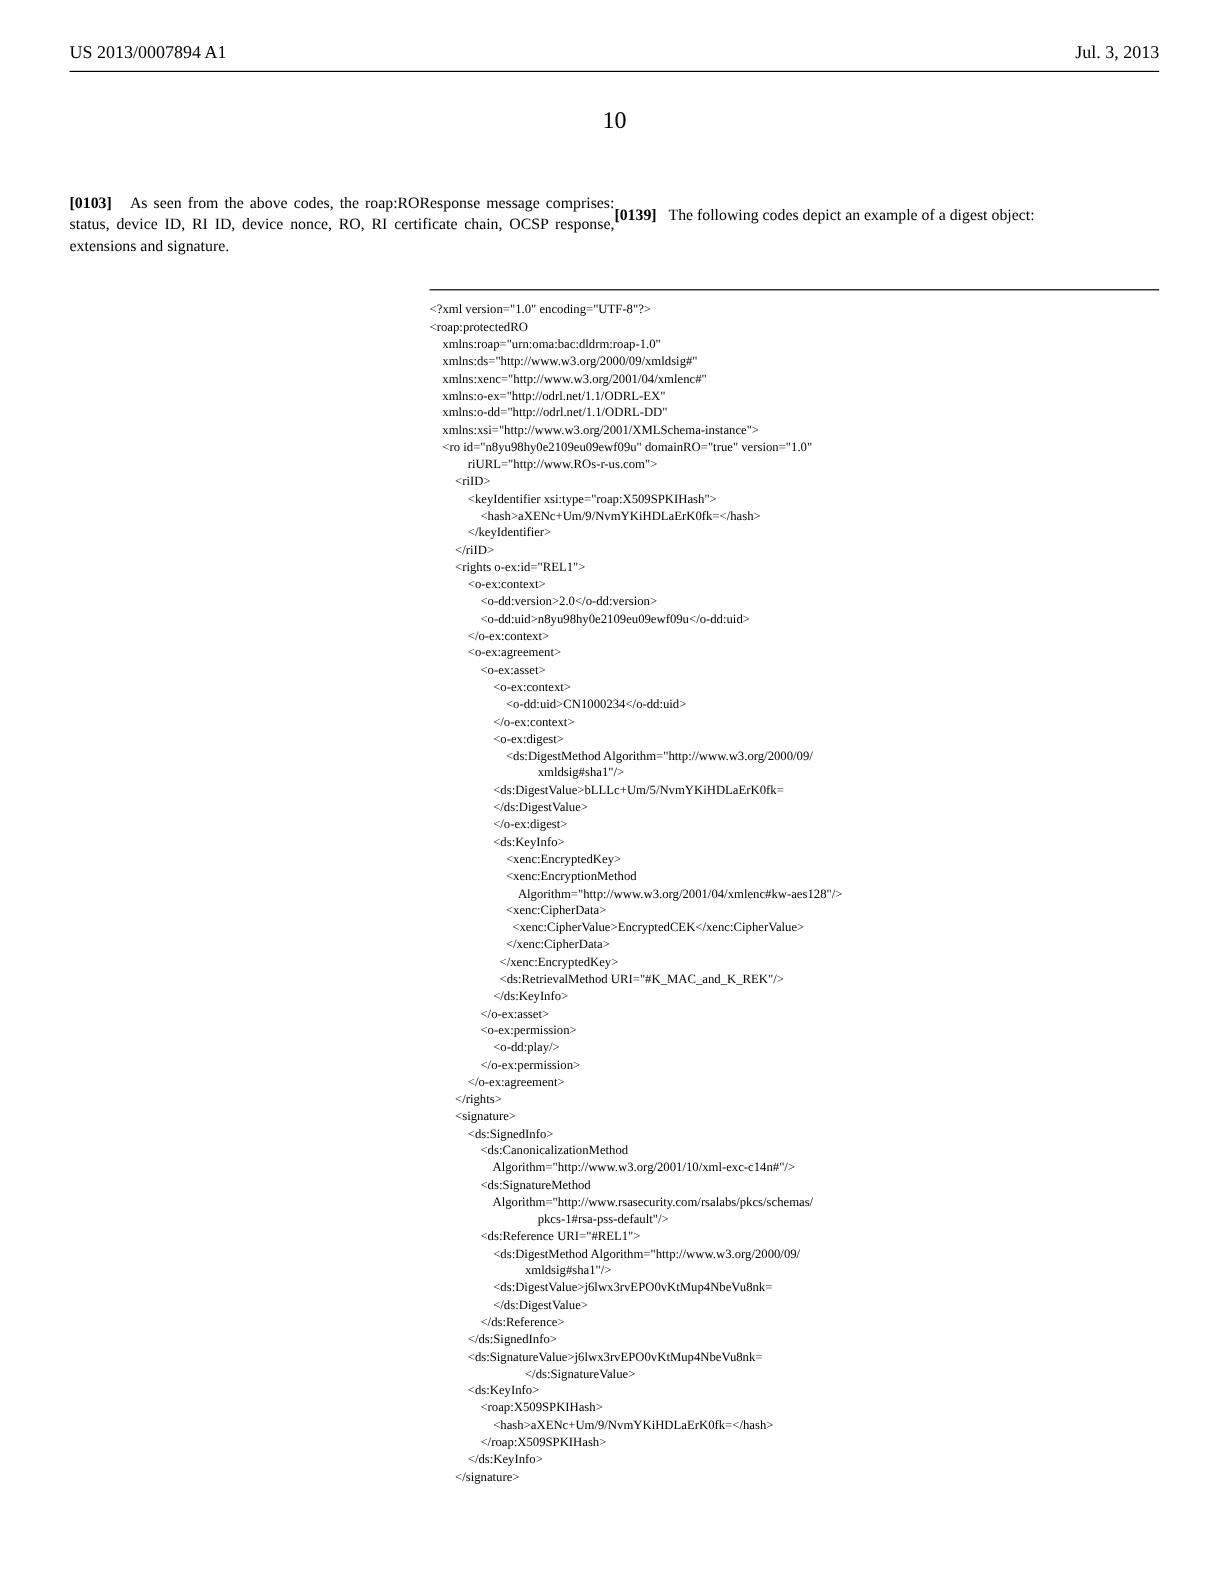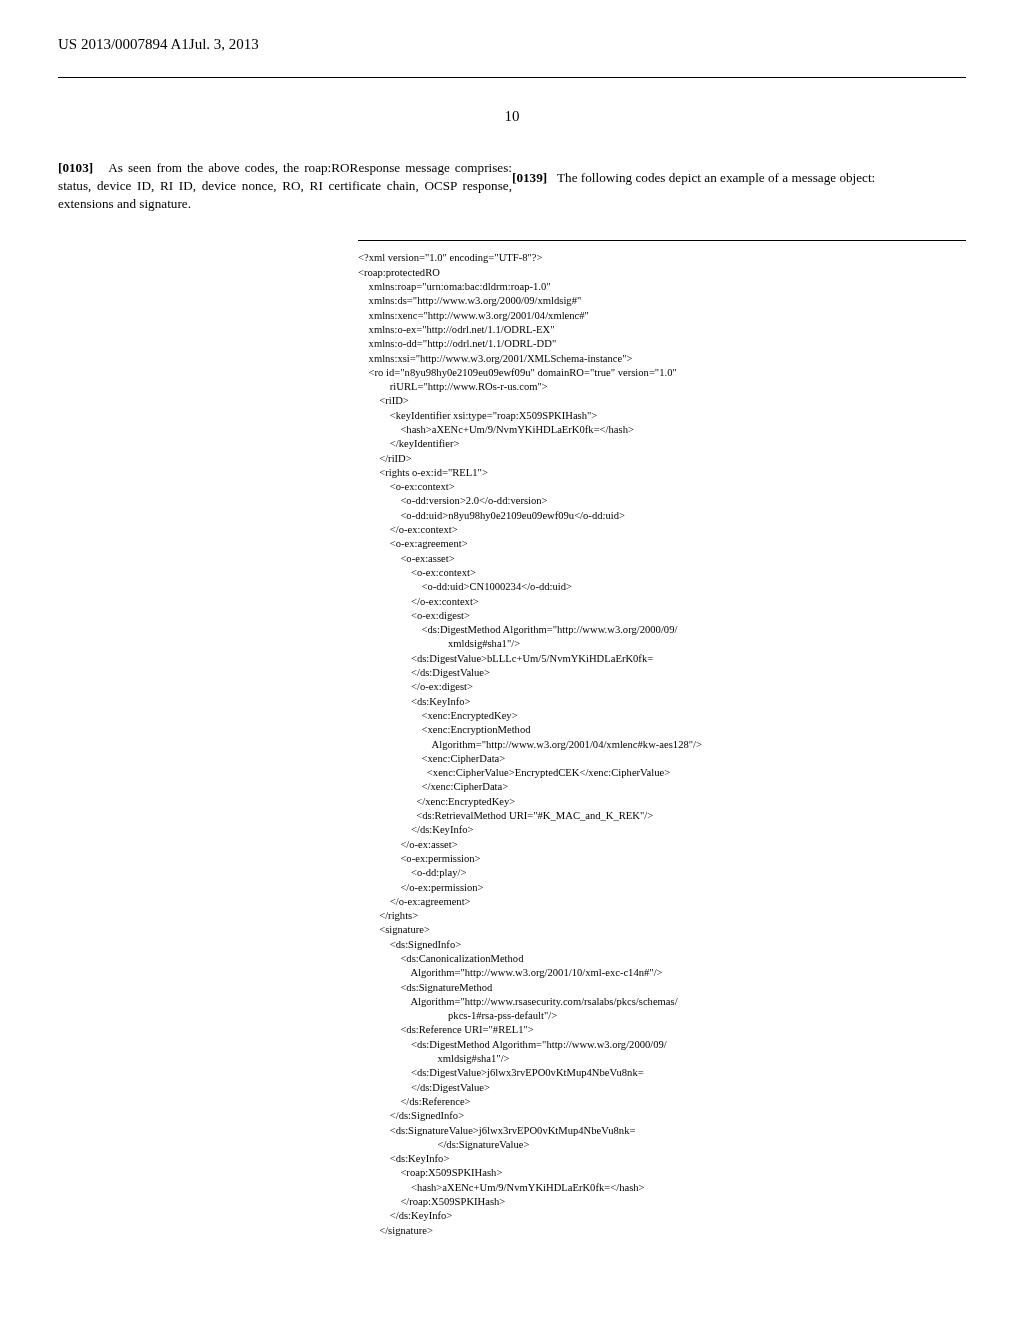--- a/index.html
+++ b/index.html
@@ -7,30 +7,31 @@
     font-family: "Times New Roman", Times, serif;
     background: #fff;
     color: #000;
     width: 1024px;
     height: 1320px;
     position: relative;
     padding: 36px 58px 40px 58px;
   }
   .header {
     display: flex;
+    justify-content: space-between;
     font-size: 15px;
-    padding-bottom: 24px;
+    padding-bottom: 6px;
     border-bottom: 1.5px solid #000;
     margin-bottom: 4px;
   }
   .pagenum {
     text-align: center;
-    font-size: 15px;
+    font-size: 20px;
     margin-top: 30px;
-    margin-bottom: 34px;
+    margin-bottom: 47px;
   }
   .columns {
     display: flex;
     font-size: 13.2px;
     line-height: 1.35;
   }
   .col { flex: 1; text-align: justify; }
   .para { margin-bottom: 2px; }
   .paranum { font-weight: bold; }
   .codeblock {
@@ -57,21 +58,21 @@
 <div class="columns">
   <div class="col">
     <div class="para">
       <span class="paranum">[0103]</span>
       &nbsp;&nbsp;<span>As seen from the above codes, the roap:ROResponse message comprises: status, device ID, RI ID, device nonce, RO, RI certificate chain, OCSP response, extensions and signature.</span>
     </div>
   </div>
   <div class="col">
     <div class="para" style="margin-top:10px">
       <span class="paranum">[0139]</span>
-      &nbsp;&nbsp;<span>The following codes depict an example of a message object:</span>
+      &nbsp;&nbsp;<span>The following codes depict an example of a digest object:</span>
     </div>
   </div>
 </div>
 
 <div class="codeblock">&lt;?xml version="1.0" encoding="UTF-8"?&gt;
 &lt;roap:protectedRO
     xmlns:roap="urn:oma:bac:dldrm:roap-1.0"
     xmlns:ds="http://www.w3.org/2000/09/xmldsig#"
     xmlns:xenc="http://www.w3.org/2001/04/xmlenc#"
     xmlns:o-ex="http://odrl.net/1.1/ODRL-EX"

